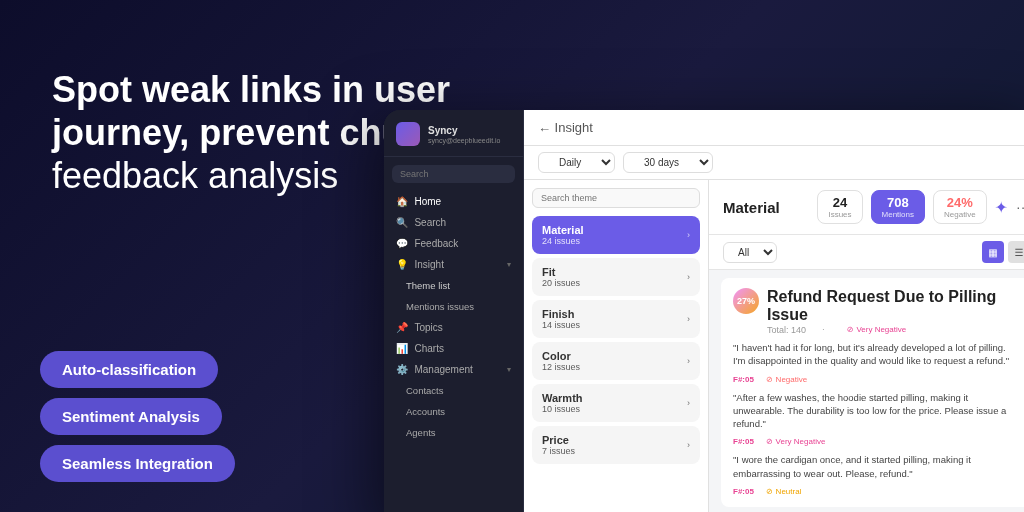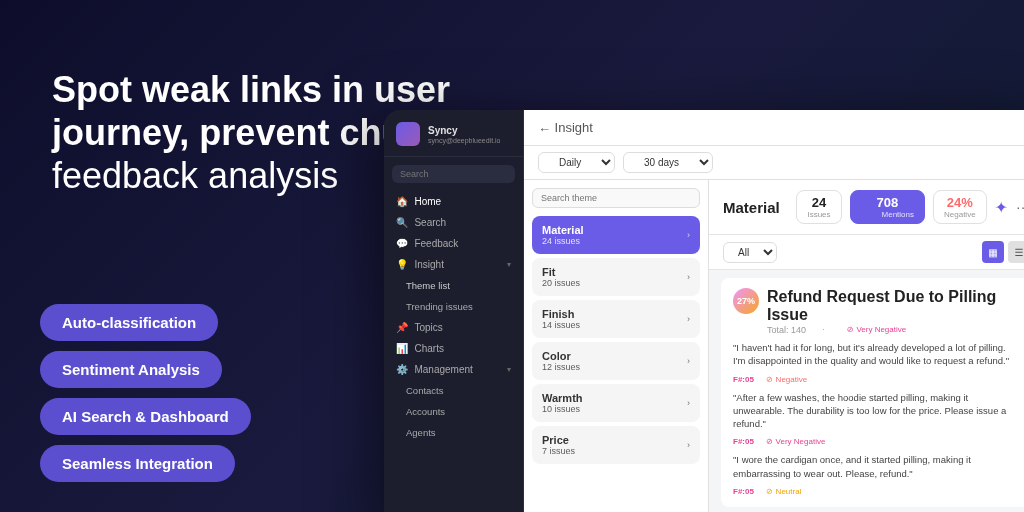--- a/index.html
+++ b/index.html
@@ -278,21 +278,21 @@
     .stat-val {
       font-size: 13px;
       font-weight: 700;
       color: #222;
     }
     .stat-box.active .stat-val { color: white; }
     .stat-lbl {
       font-size: 8px;
       color: #999;
     }
-    .stat-box.active .stat-lbl { color: rgba(255,255,255,0.8); margin-left: 21px; }
+    .stat-box.active .stat-lbl { color: rgba(255,255,255,0.8); }
     .stat-pct { font-size: 13px; font-weight: 700; color: #ff6b6b; }
 
     
     .filter-row2 {
       background: white;
       padding: 6px 14px;
       border-bottom: 1px solid #e5e5e5;
       display: flex;
       align-items: center;
       justify-content: space-between;
@@ -429,21 +429,20 @@
 
 <div class="hero-text">
   <h1 class="hero-title">
     <span>Spot weak links in user journey, prevent churn</span><span class="normal"> with AI feedback analysis</span>
   </h1>
 </div>
 
 <div class="feature-pills">
   <div class="pill">Auto-classification</div>
   <div class="pill">Sentiment Analysis</div>
-  <div class="pill">AI Search &amp; Dashboard</div>
   <div class="pill">Seamless Integration</div>
 </div>
 
 <div class="dashboard-mockup">
 
   <div class="sidebar">
     <div class="sidebar-header">
       <div class="avatar-sq"></div>
       <div>
         <div class="sidebar-brand">Syncy</div>
@@ -452,21 +451,21 @@
     </div>
     <input class="sidebar-search" readonly="" placeholder="Search" style="">
     <div class="sidebar-item active">🏠 <span>Home</span></div>
     <div class="sidebar-item">🔍 <span>Search</span></div>
     <div class="sidebar-item">💬 <span>Feedback</span></div>
     <div class="sidebar-item">💡 <span>Insight</span><span class="chevron">▾</span></div>
     <div class="sidebar-item sub active-sub">
         <span>Theme list</span>
       </div>
     <div class="sidebar-item sub">
-        <span>Trending issues</span>
+        <span>Mentions issues</span>
       </div>
     <div class="sidebar-item">📌 <span>Topics</span></div>
     <div class="sidebar-item">📊 <span>Charts</span></div>
     <div class="sidebar-item">⚙️ <span>Management</span><span class="chevron">▾</span></div>
     <div class="sidebar-item sub">
         <span>Contacts</span>
       </div>
     <div class="sidebar-item sub">
         <span>Accounts</span>
       </div>

